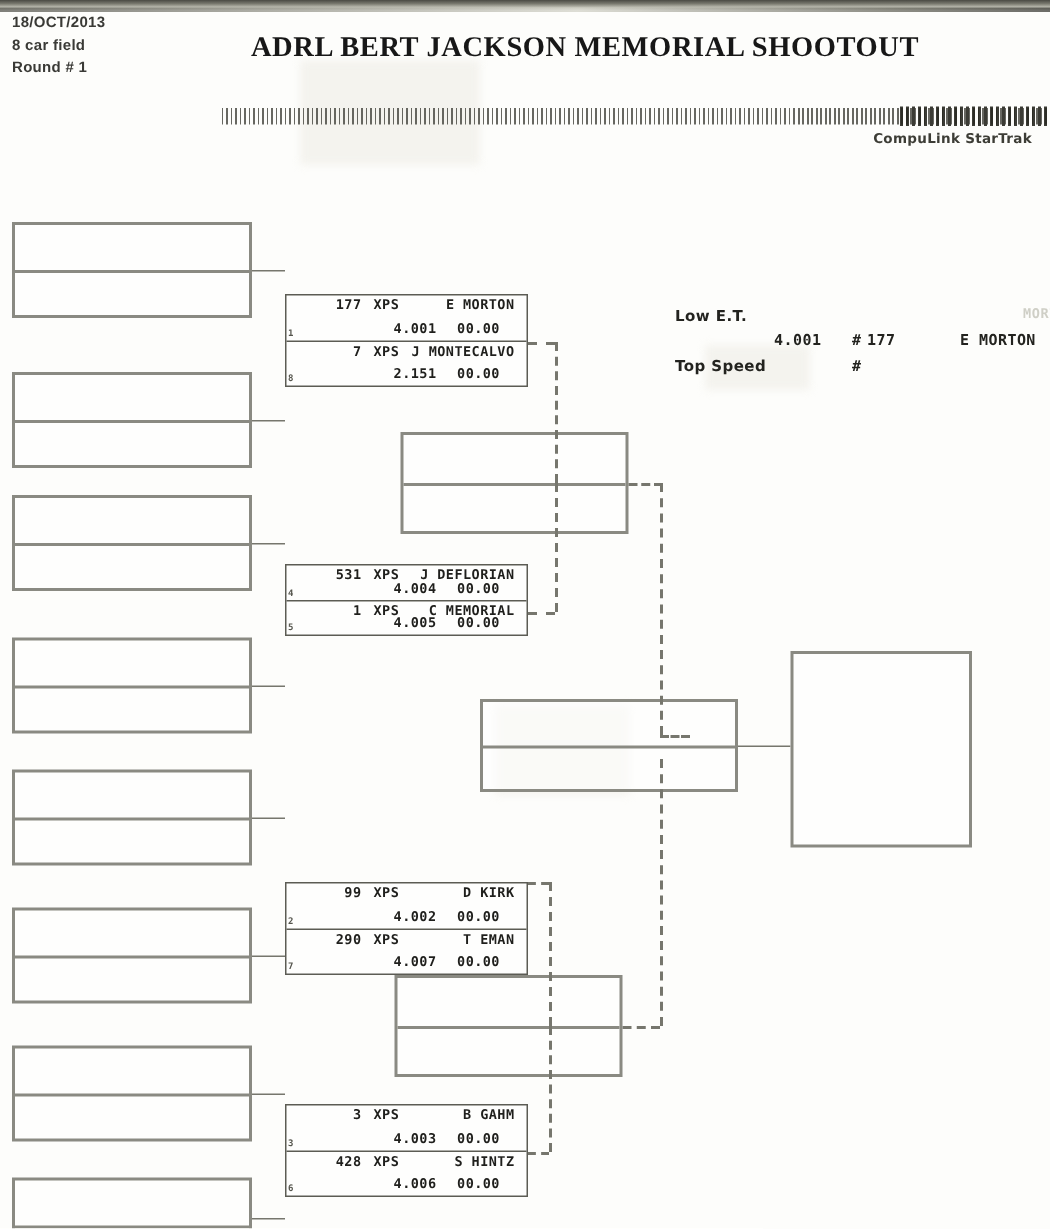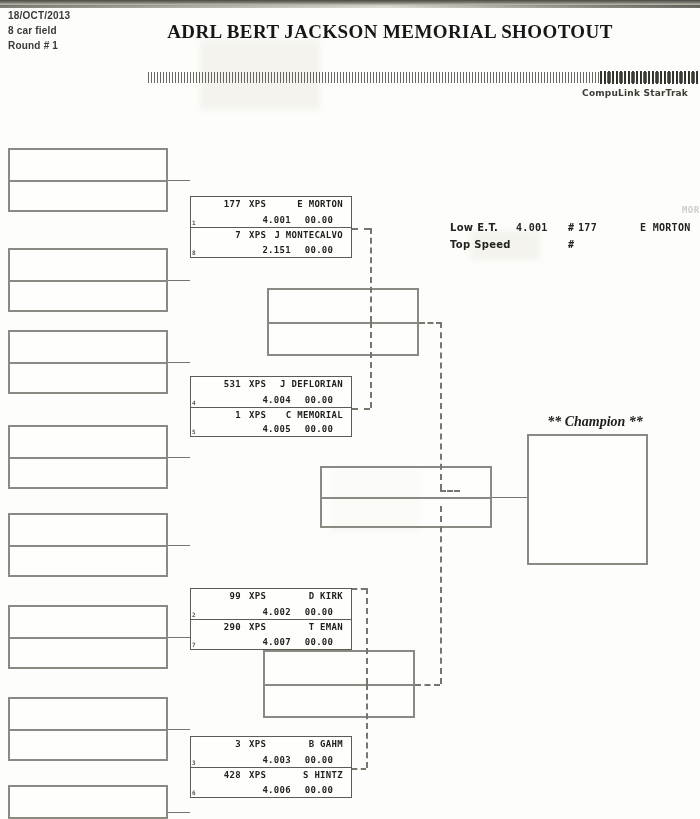--- a/index.html
+++ b/index.html
@@ -348,21 +348,21 @@
         <span class="car-class">XPS</span>
         <span class="driver">J MONTECALVO</span>
       </div>
       <div class="row-bottom">
         <span class="et">2.151</span>
         <span class="mph">00.00</span>
       </div>
     </div>
   </div>
 
-  <div class="entry-box" style="left:190px;top:376px;width:162px;height:61px;text-decoration:underline;">
+  <div class="entry-box" style="left:190px;top:376px;width:162px;height:48px;text-decoration:underline;">
     <div class="entry-half">
       <span class="lane">4</span>
       <div class="row-top">
         <span class="car-no">531</span>
         <span class="car-class">XPS</span>
         <span class="driver">J DEFLORIAN</span>
       </div>
       <div class="row-bottom">
         <span class="et">4.004</span>
         <span class="mph">00.00</span>
@@ -461,29 +461,28 @@
   <div class="dash-v" style="left:366px;top:588px;height:96px;"></div>
 
   <div class="dash-h" style="left:352px;top:768px;width:14px;"></div>
   <div class="dash-v" style="left:366px;top:684px;height:84px;"></div>
 
   <div class="dash-h" style="left:415px;top:684px;width:25px;"></div>
   <div class="dash-v" style="left:440px;top:506px;height:178px;"></div>
 
   <div class="solid-h" style="left:492px;top:497px;width:35px;"></div>
 
-  <div class="stat-label" style="left:450px;top:222px;">Low E.T.</div>
+  <div class="stat-label" style="left:450px;top:206px;">Low E.T.</div>
   <div class="stat-val" style="left:516px;top:222px;">4.001</div>
   <div class="stat-val" style="left:568px;top:222px;">#</div>
   <div class="stat-val" style="left:578px;top:222px;">177</div>
   <div class="stat-val" style="left:640px;top:222px;">E MORTON</div>
 
   <div class="stat-label" style="left:450px;top:239px;">Top Speed</div>
   <div class="stat-val" style="left:516px;top:239px;"></div>
   <div class="stat-val" style="left:568px;top:239px;">#</div>
   <div class="stat-val" style="left:578px;top:239px;"></div>
 
-  <div id="champion-label">** Champion **</div>
   <div id="champion-box">
     <span></span>
   </div>
 
 </div>
 
 </body></html>

